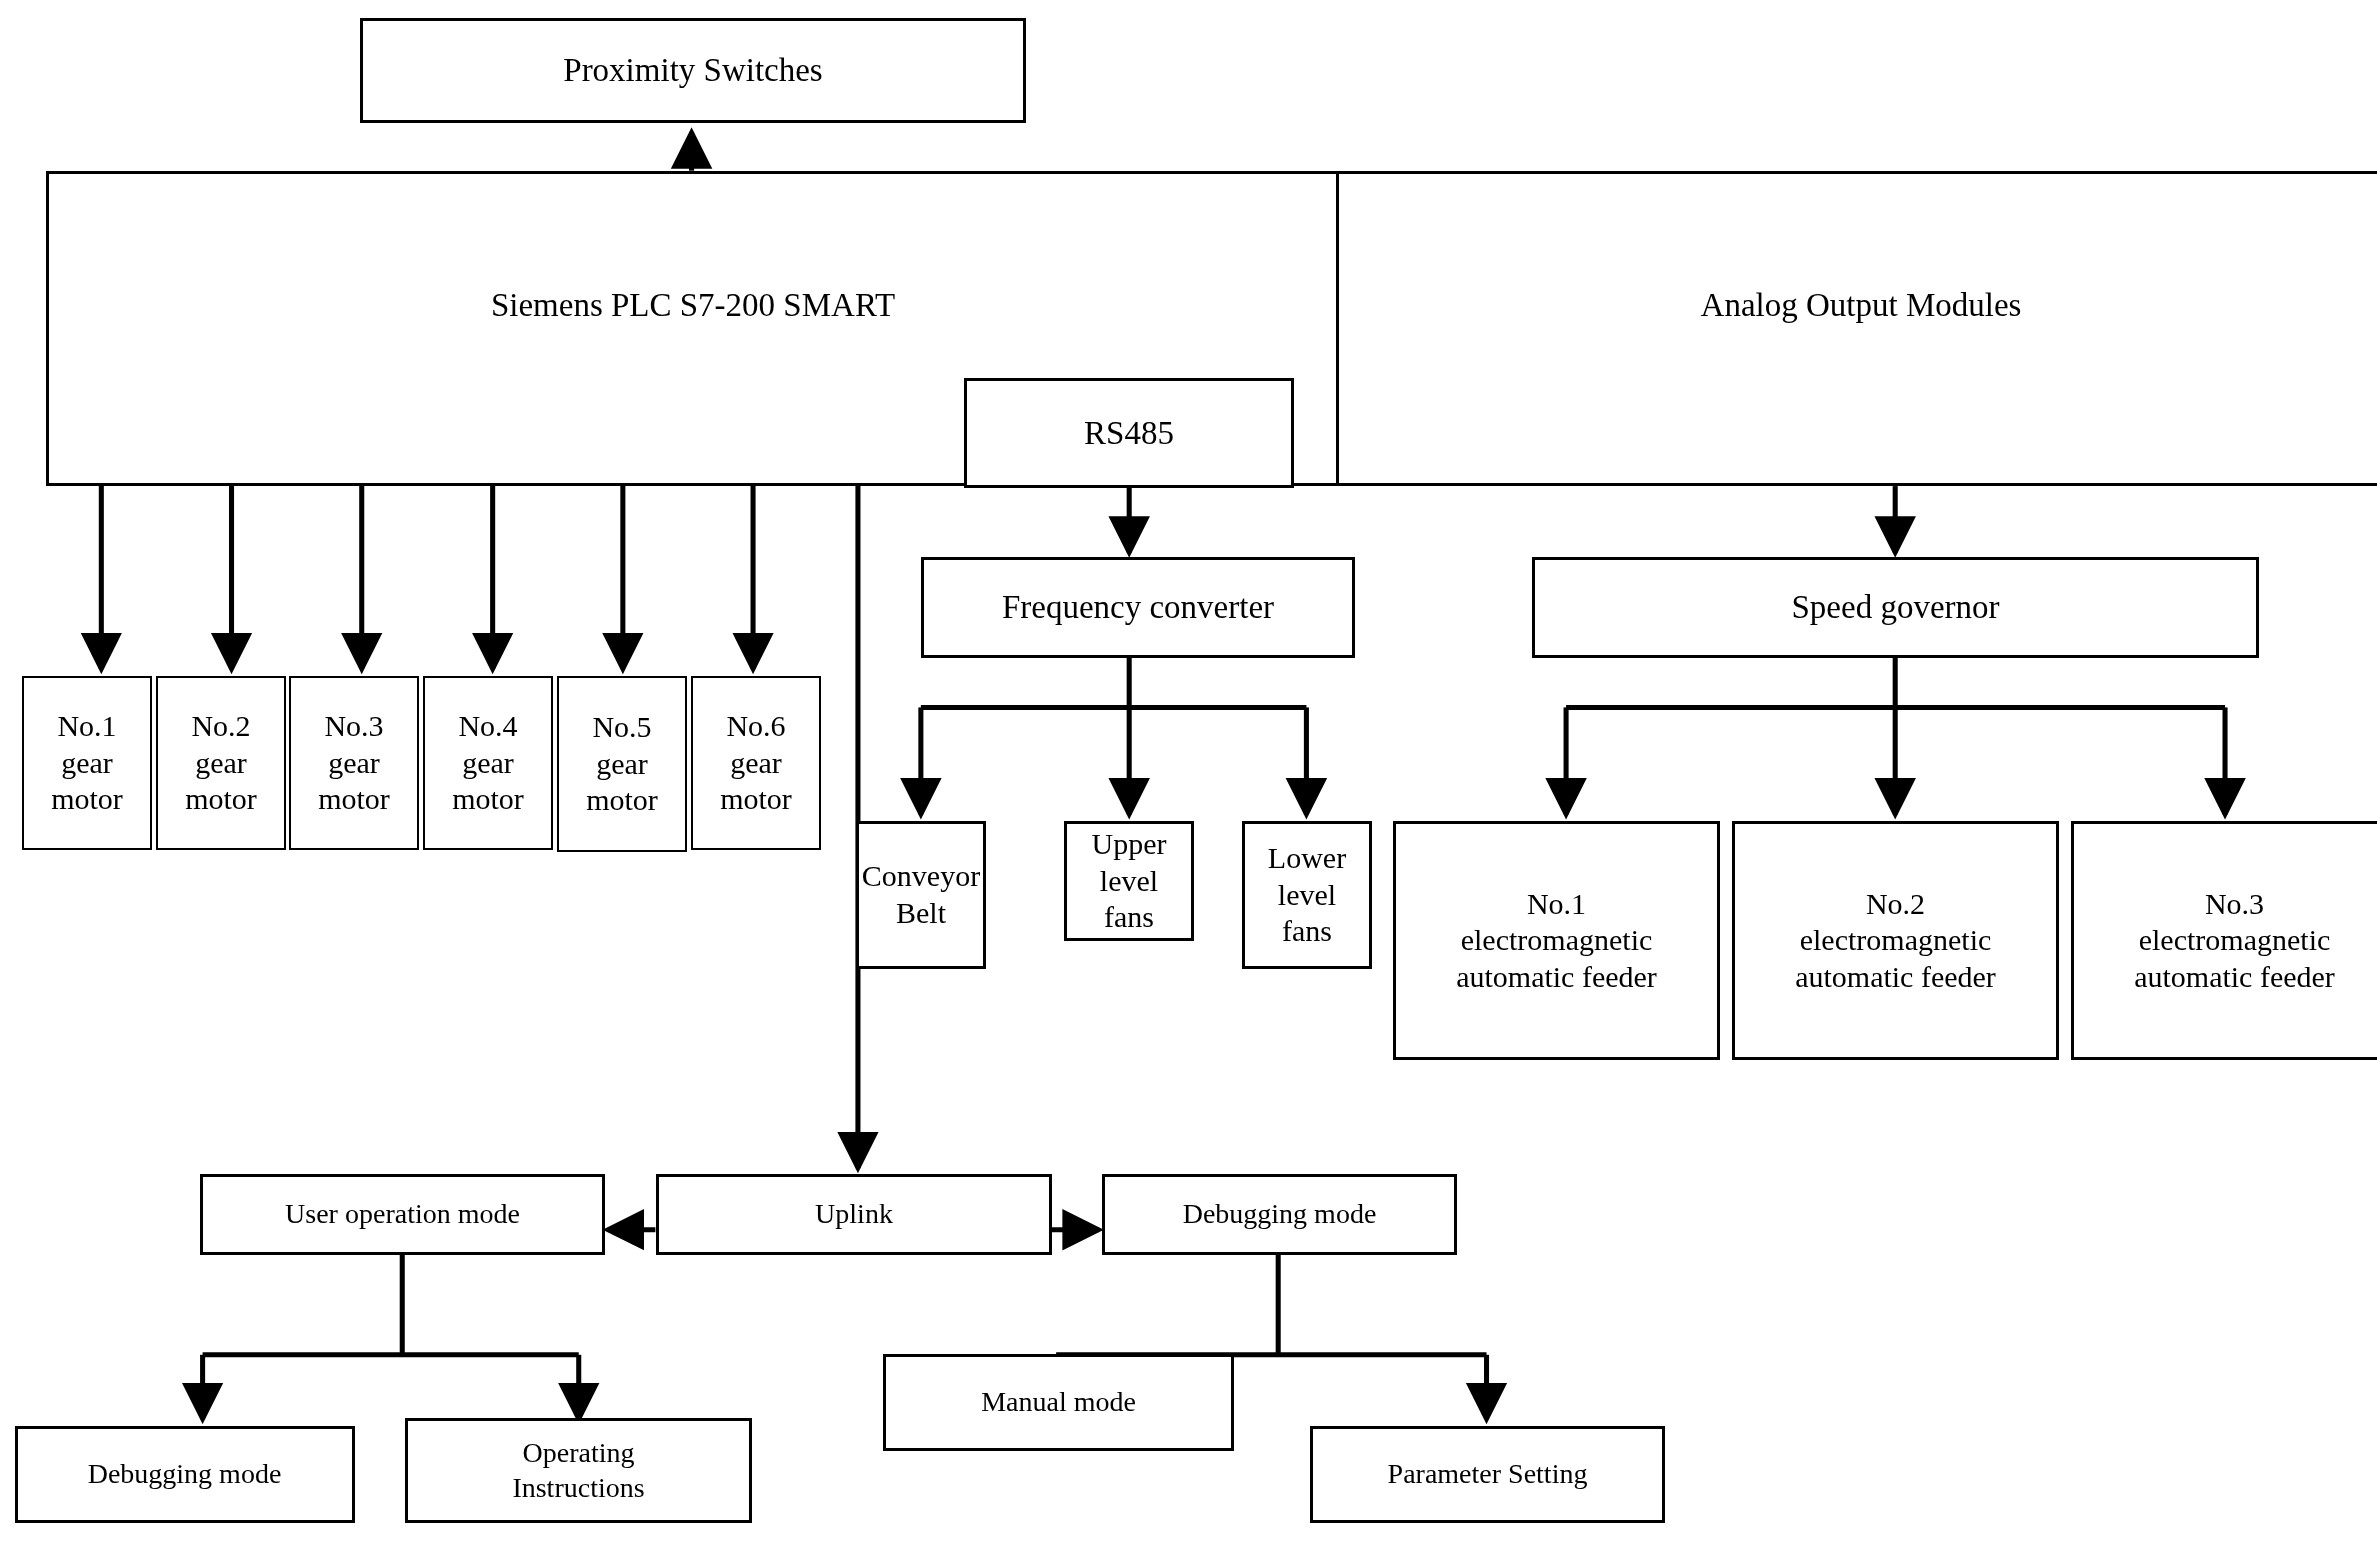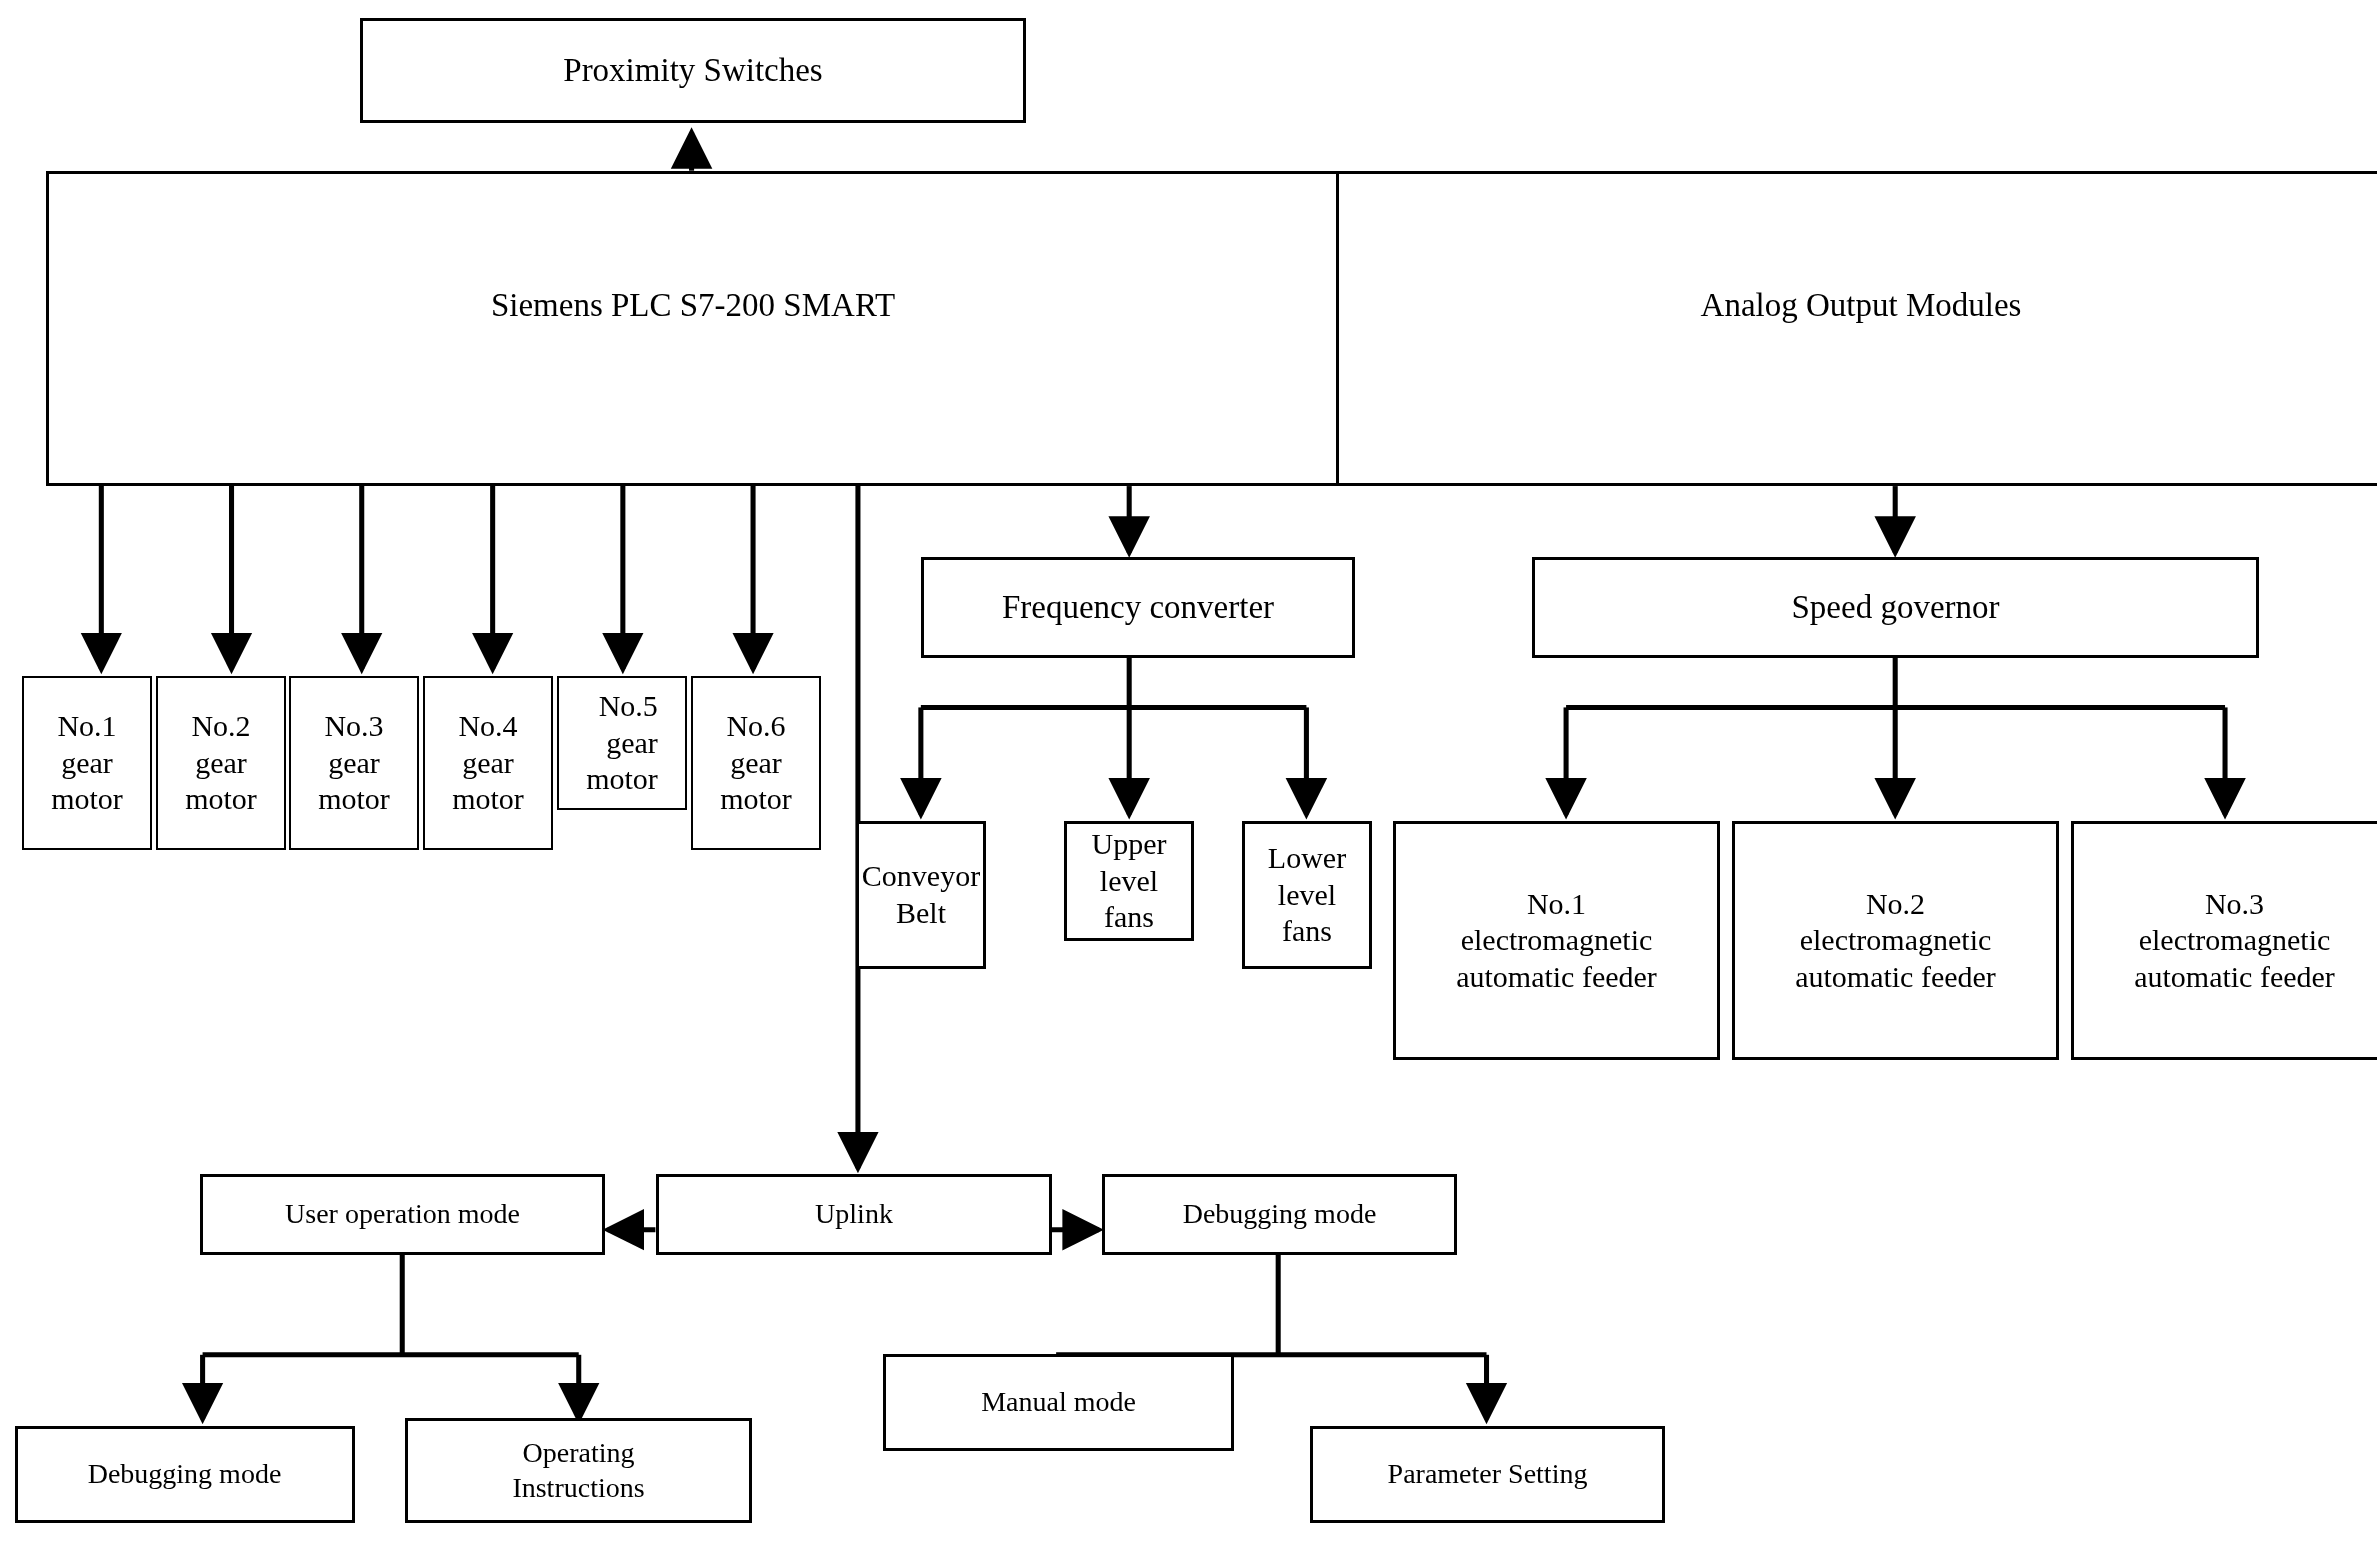--- a/index.html
+++ b/index.html
@@ -106,20 +106,23 @@
     <span class="label fs-46">Proximity Switches</span>
   </div>
 
   <div class="node" style="left:46px; top:171px; width:1294px; height:315px;">
     <span class="label fs-46" style="position:relative; top:-23px;">Siemens PLC S7-200 SMART</span>
   </div>
   <div class="node" style="left:1336px; top:171px; width:1050px; height:315px;">
     <span class="label fs-46" style="position:relative; top:-23px;">Analog Output Modules</span>
   </div>
 
+  <div class="node" style="left:964px; top:378px; width:330px; height:110px;">
+    <span class="label fs-46">RS485</span>
+  </div>
 
   <div class="node" style="left:921px; top:557px; width:434px; height:101px;">
     <span class="label fs-46">Frequency converter</span>
   </div>
   <div class="node" style="left:1532px; top:557px; width:727px; height:101px;">
     <span class="label fs-46">Speed governor</span>
   </div>
 
   <div class="node thin" style="left:22px; top:676px; width:130px; height:174px;">
     <span class="label fs-42">No.1
@@ -134,21 +137,21 @@
   <div class="node thin" style="left:289px; top:676px; width:130px; height:174px;">
     <span class="label fs-42">No.3
 gear
 motor</span>
   </div>
   <div class="node thin" style="left:423px; top:676px; width:130px; height:174px;">
     <span class="label fs-42">No.4
 gear
 motor</span>
   </div>
-  <div class="node thin" style="left:557px; top:676px; width:130px; height:134px;text-align:right;">
+  <div class="node thin" style="left:557px; top:676px; width:130px; height:176px;">
     <span class="label fs-42">No.5
 gear
 motor</span>
   </div>
   <div class="node thin" style="left:691px; top:676px; width:130px; height:174px;">
     <span class="label fs-42">No.6
 gear
 motor</span>
   </div>
 

